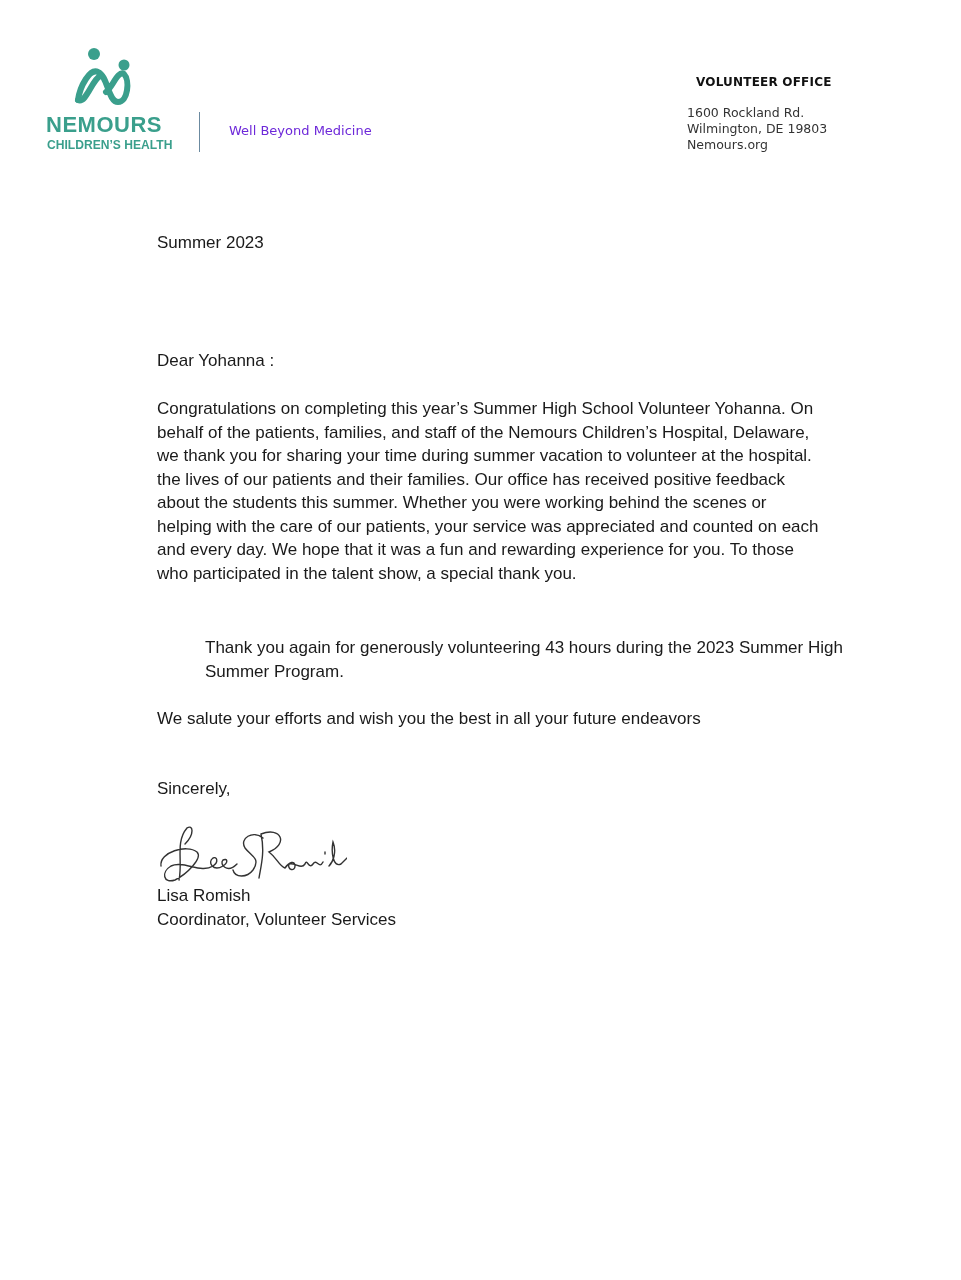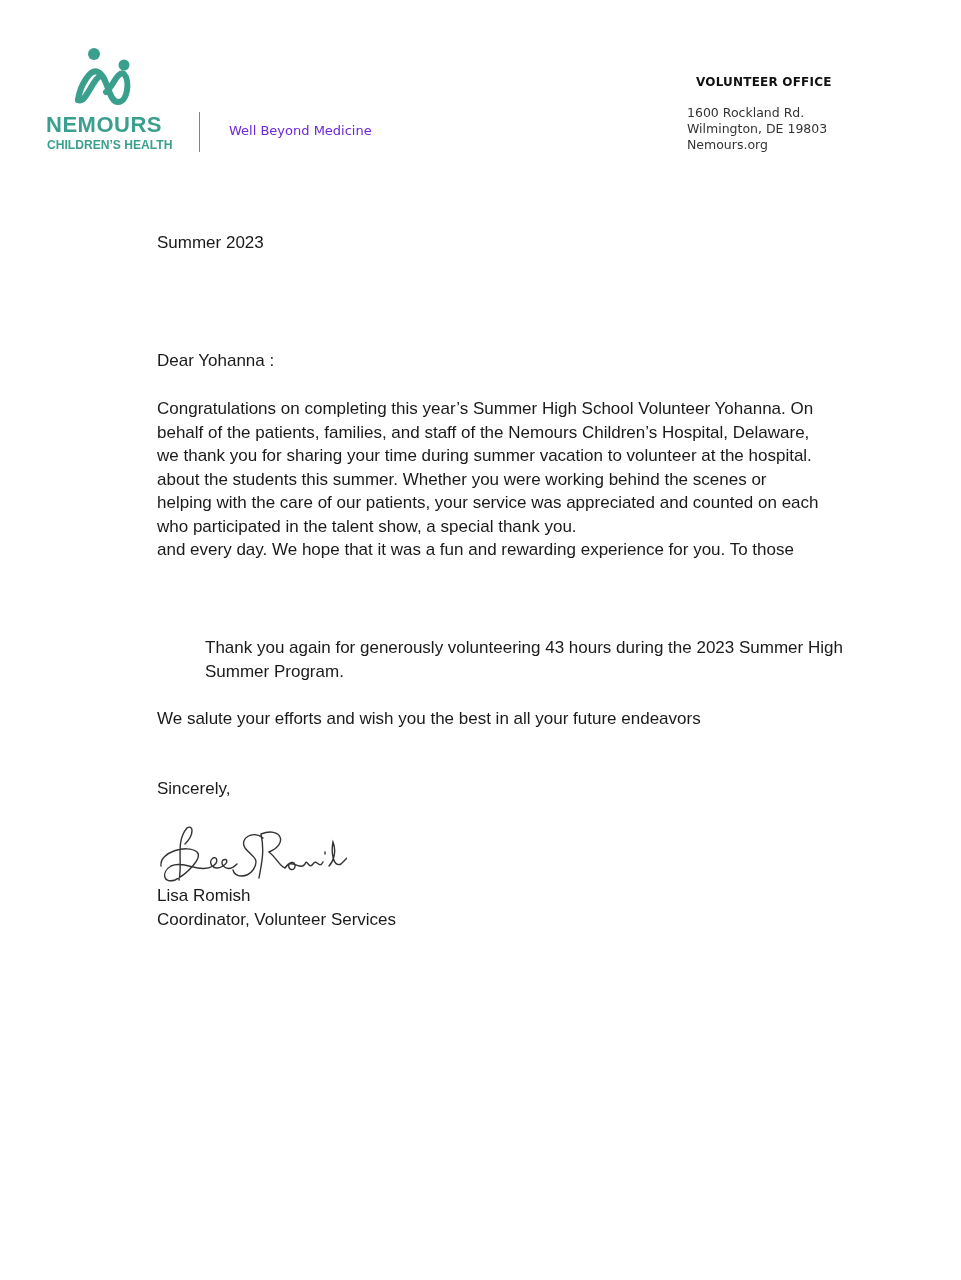--- a/index.html
+++ b/index.html
@@ -49,24 +49,25 @@
   </div>
 </div>
 
 <div class="letter date">Summer 2023</div>
 <div class="letter salutation">Dear Yohanna :</div>
 
 <div class="letter para1">
   <div class="line">Congratulations on completing this year’s Summer High School Volunteer Yohanna. On</div>
   <div class="line">behalf of the patients, families, and staff of the Nemours Children’s Hospital, Delaware,</div>
   <div class="line">we thank you for sharing your time during summer vacation to volunteer at the hospital.</div>
+  <div class="line">the lives of our patients and their families. Our office has received positive feedback</div>
   <div class="line">about the students this summer. Whether you were working behind the scenes or</div>
   <div class="line">helping with the care of our patients, your service was appreciated and counted on each</div>
+  <div class="line">and every day. We hope that it was a fun and rewarding experience for you.  To those</div>
   <div class="line">who participated in the talent show, a special thank you.</div>
-  <div class="line">and every day. We hope that it was a fun and rewarding experience for you.  To those</div>
 </div>
 
 <div class="letter para2">
   <div class="line">Thank you again for generously volunteering 43 hours during the 2023 Summer High</div>
   <div class="line">Summer Program.</div>
 </div>
 
 <div class="letter para3">We salute your efforts and wish you the best in all your future endeavors</div>
 
 <div class="letter closing">Sincerely,</div>

